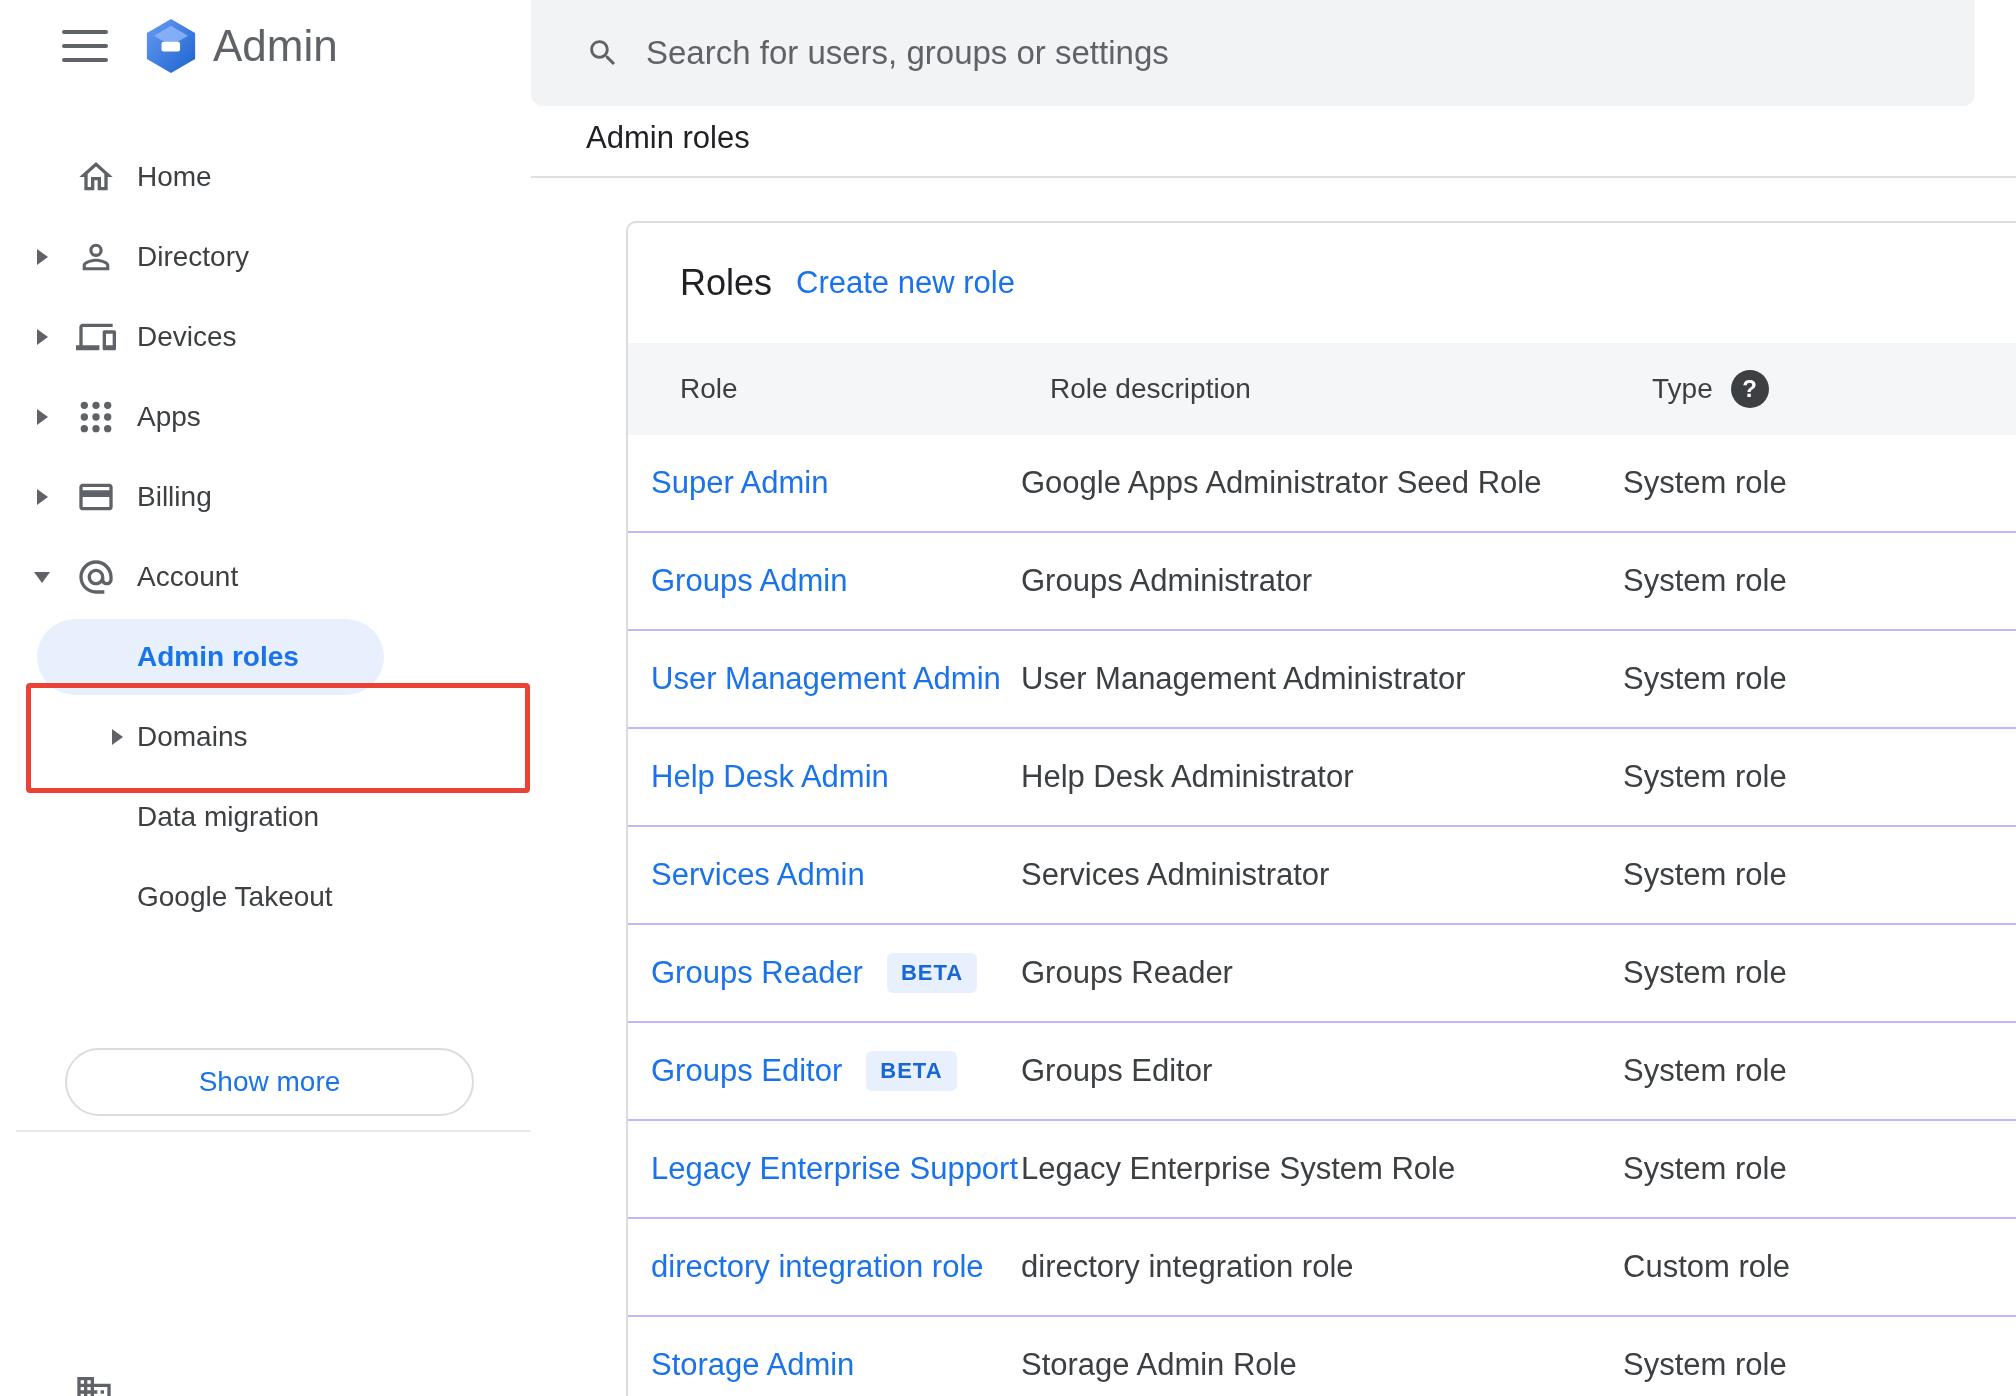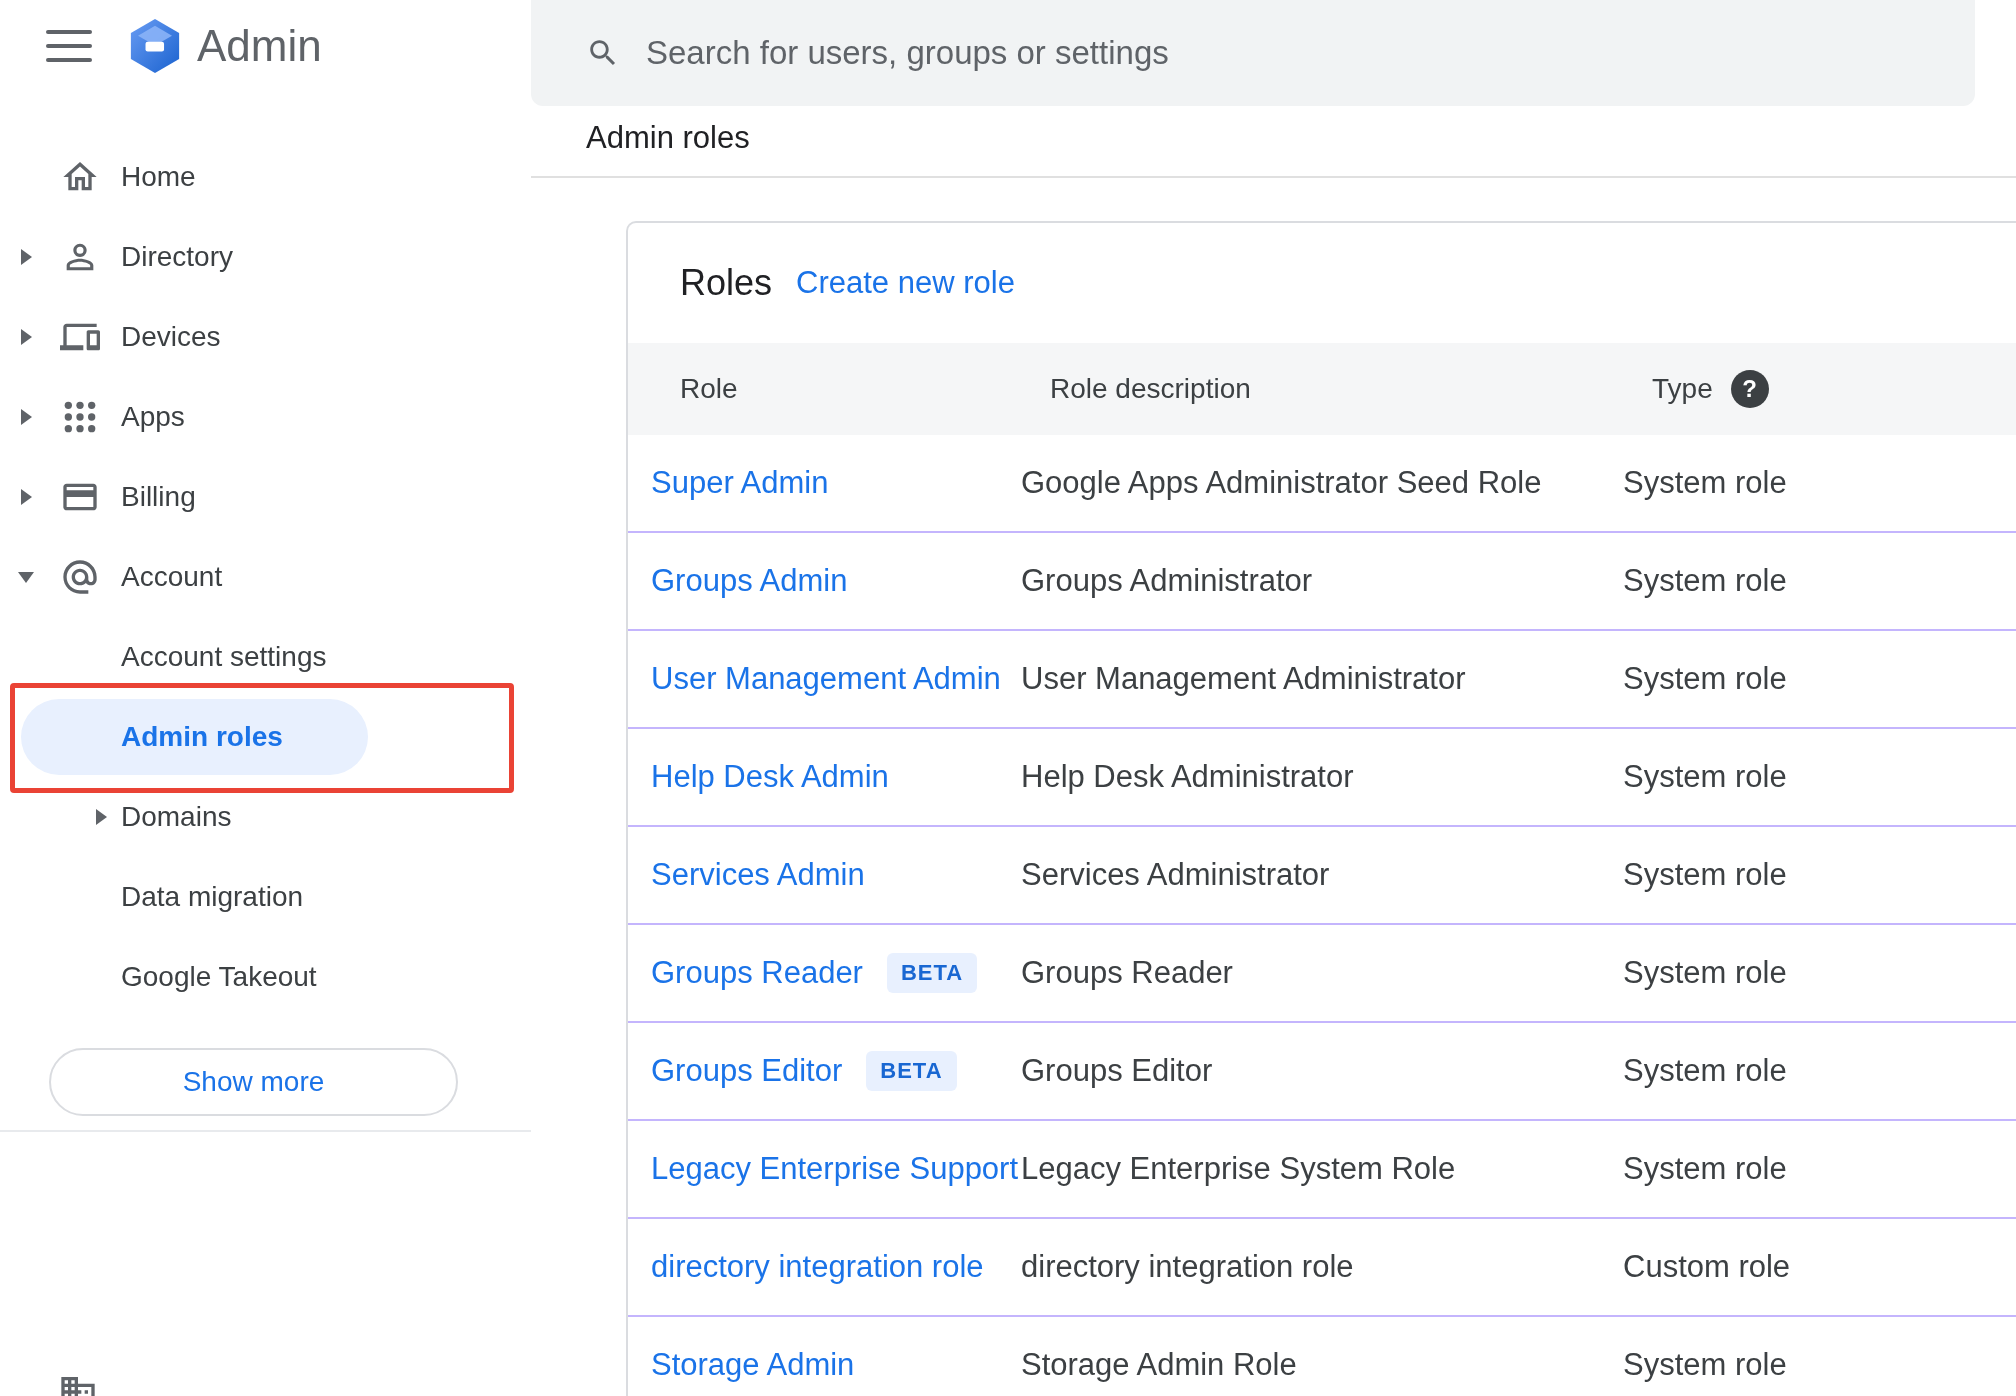--- a/index.html
+++ b/index.html
@@ -6,21 +6,21 @@
   html, body { width: 2016px; height: 1396px; }
   body {
     position: relative;
     overflow: hidden;
     background: #ffffff;
     font-family: "Liberation Sans", "DejaVu Sans", sans-serif;
     color: #202124;
   }
 
   
-  .sidebar { position: absolute; left: 0; top: 0; width: 531px; height: 1396px; background: #fff; }
+  .sidebar { position: absolute; left: 16px; top: 0; width: 531px; height: 1396px; background: #fff; }
   .sb-header { display: flex; align-items: center; height: 92px; padding-left: 46px; }
   .hamburger { width: 46px; height: 32px; display: flex; flex-direction: column; justify-content: space-between;
                background: none; border: none; cursor: pointer; }
   .hamburger span { display: block; height: 4px; background: #5f6368; border-radius: 2px; }
   .logo { margin-left: 37px; width: 52px; height: 56px; display: inline-flex; }
   .logo svg { width: 52px; height: 56px; display: block; }
   .logo-text { margin-left: 16px; font-size: 44px; color: #5f6368; }
 
   .nav { position: absolute; top: 137px; left: 0; width: 100%; }
   .nav-item { position: relative; height: 80px; display: flex; align-items: center; cursor: pointer;
@@ -188,23 +188,20 @@
           <span class="tri-d"></span>
         </span>
       <span class="nav-icon">
         <svg viewBox="0 0 24 24">
             <path d="M12 2C6.48 2 2 6.48 2 12s4.48 10 10 10h5v-2h-5c-4.34 0-8-3.66-8-8s3.66-8 8-8 8 3.66 8 8v1.43c0 .79-.71 1.57-1.5 1.57s-1.5-.78-1.5-1.57V12c0-2.76-2.24-5-5-5s-5 2.24-5 5 2.24 5 5 5c1.38 0 2.64-.56 3.54-1.47.65.89 1.77 1.47 2.96 1.47 1.97 0 3.5-1.6 3.5-3.57V12c0-5.52-4.48-10-10-10zm0 13c-1.66 0-3-1.34-3-3s1.34-3 3-3 3 1.34 3 3-1.34 3-3 3z"></path>
           </svg>
       </span>
       <span class="nav-label">Account</span>
     </div>
 
-    <div class="sub-item">
-      <span class="sub-label">Account settings</span>
-    </div>
 
     <div class="sub-item active">
       <span class="pill"></span>
       <span class="sub-label">Admin roles</span>
     </div>
 
     <div class="sub-item with-chev">
       <span class="tri-r sub-chev"></span>
       <span class="sub-label">Domains</span>
     </div>

